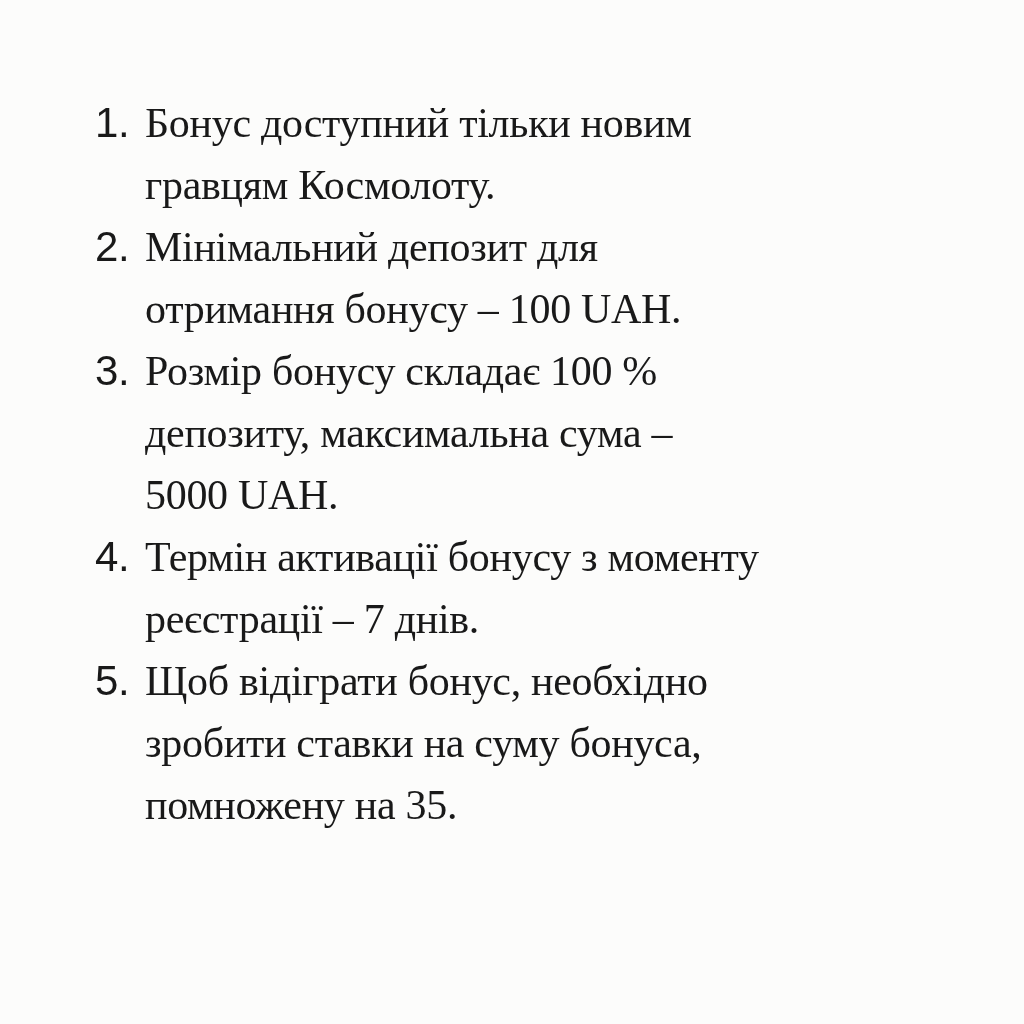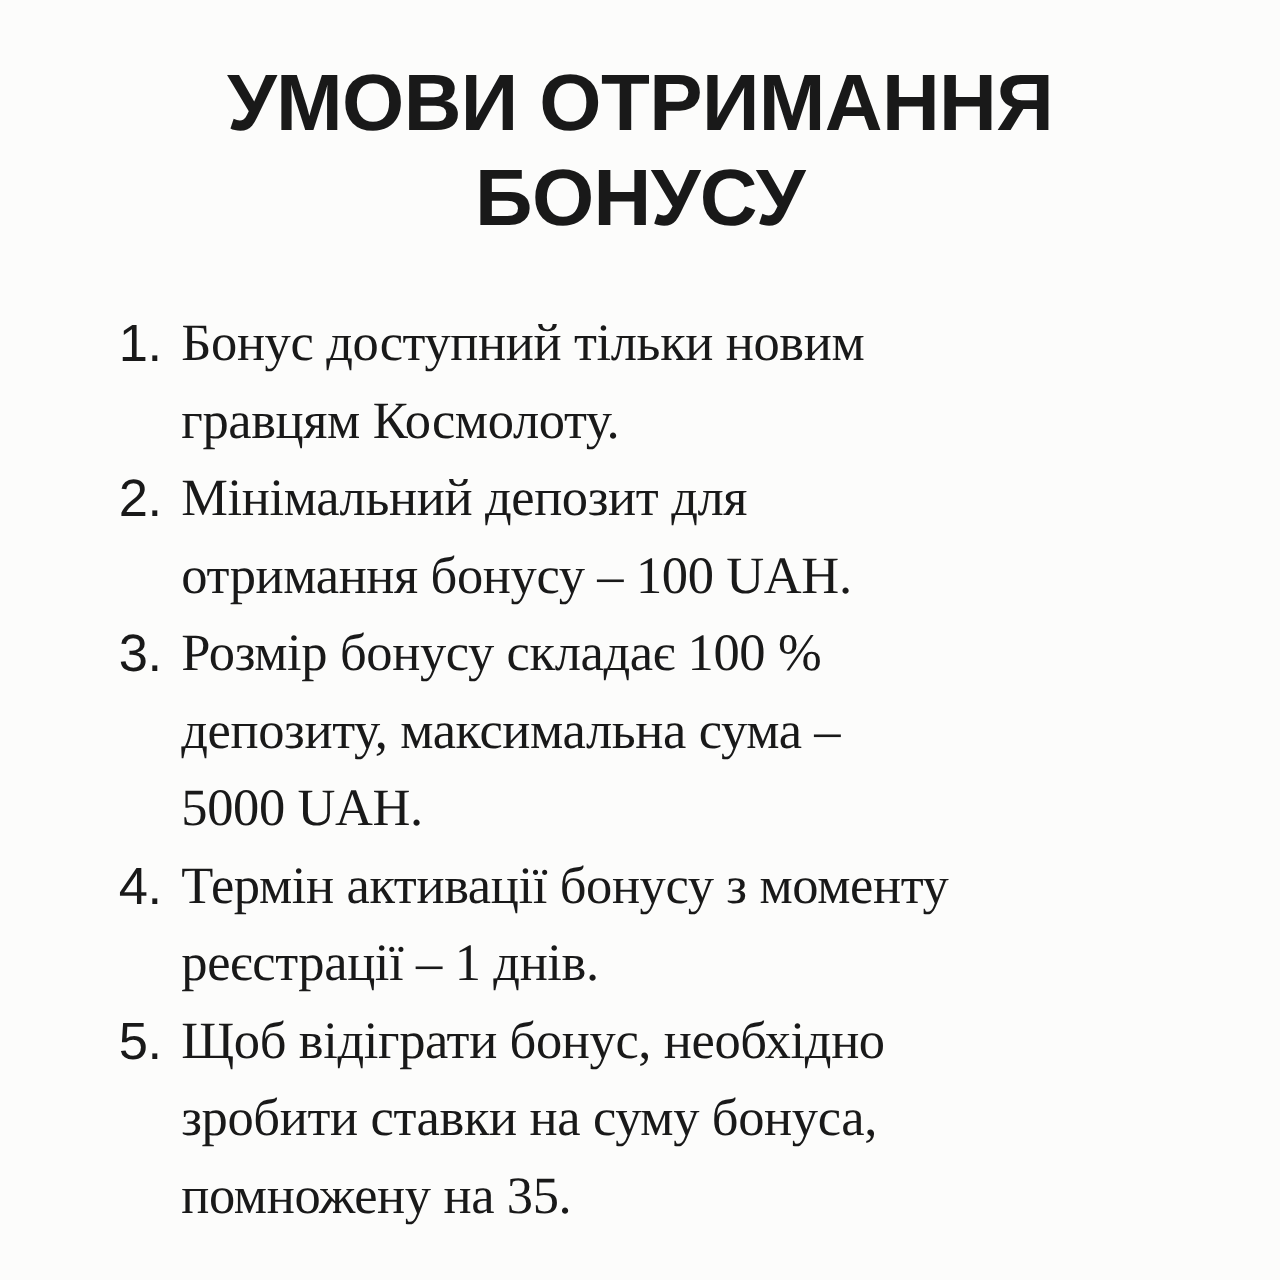--- a/index.html
+++ b/index.html
@@ -50,22 +50,20 @@
     flex: 1 1 auto;
     white-space: pre-line;
     font-family: Liberation Serif, serif;
   }
 </style>
 </head>
 <body>
 
 <div class="poster">
 
-  <h1 class="title">УМОВИ ОТРИМАННЯ
-БОНУСУ</h1>
 
   <div class="terms-list">
 
     <div class="term-item">
       <span class="term-number">1.</span>
       <span class="term-text">Бонус доступний тільки новим
 гравцям Космолоту.</span>
     </div>
 
     <div class="term-item">
@@ -77,21 +75,21 @@
     <div class="term-item">
       <span class="term-number">3.</span>
       <span class="term-text">Розмір бонусу складає 100 %
 депозиту, максимальна сума –
 5000 UAH.</span>
     </div>
 
     <div class="term-item">
       <span class="term-number">4.</span>
       <span class="term-text">Термін активації бонусу з моменту
-реєстрації – 1 днів.</span>
+реєстрації – 7 днів.</span>
     </div>
 
     <div class="term-item">
       <span class="term-number">5.</span>
       <span class="term-text">Щоб відіграти бонус, необхідно
 зробити ставки на суму бонуса,
 помножену на 35.</span>
     </div>
 
   </div>

